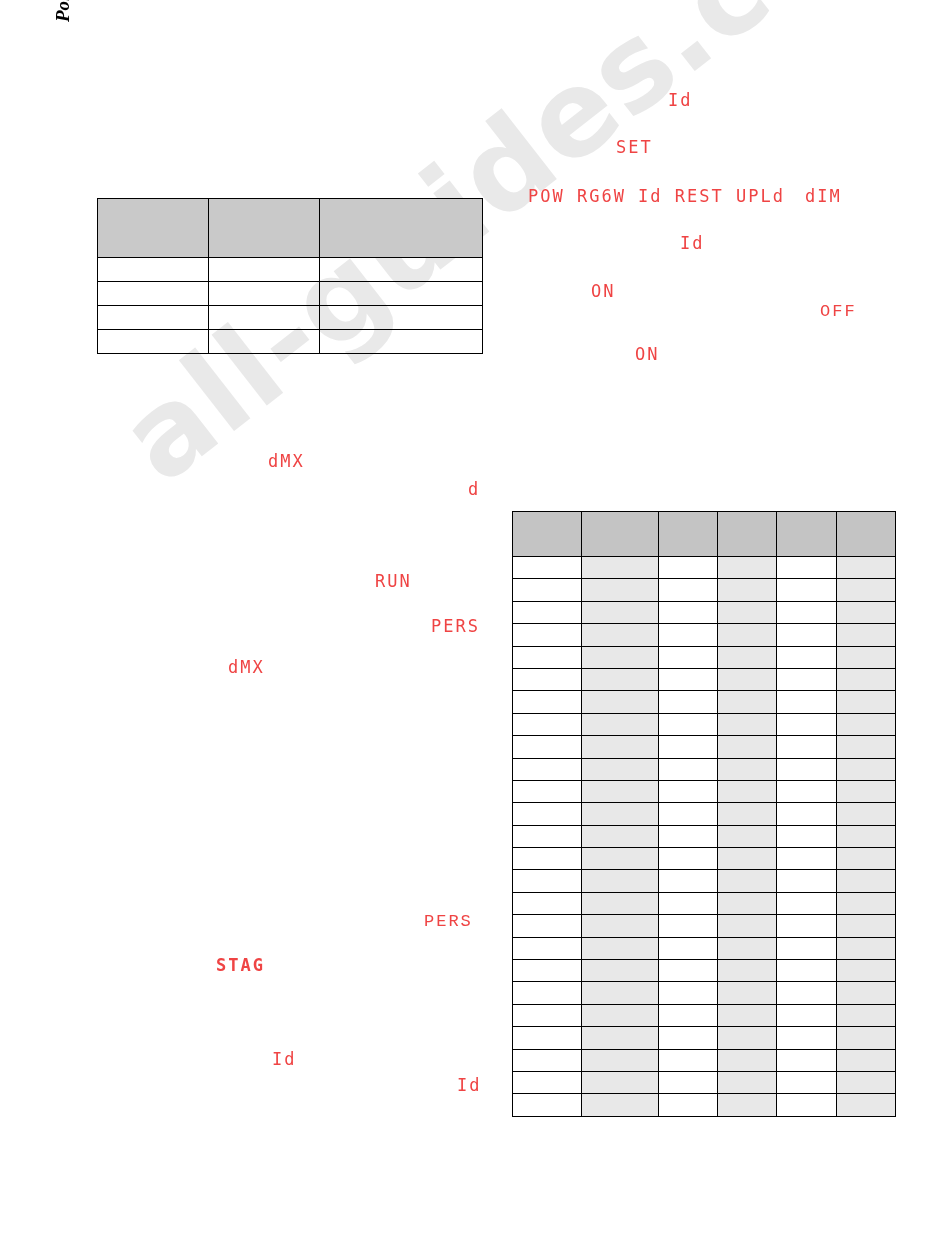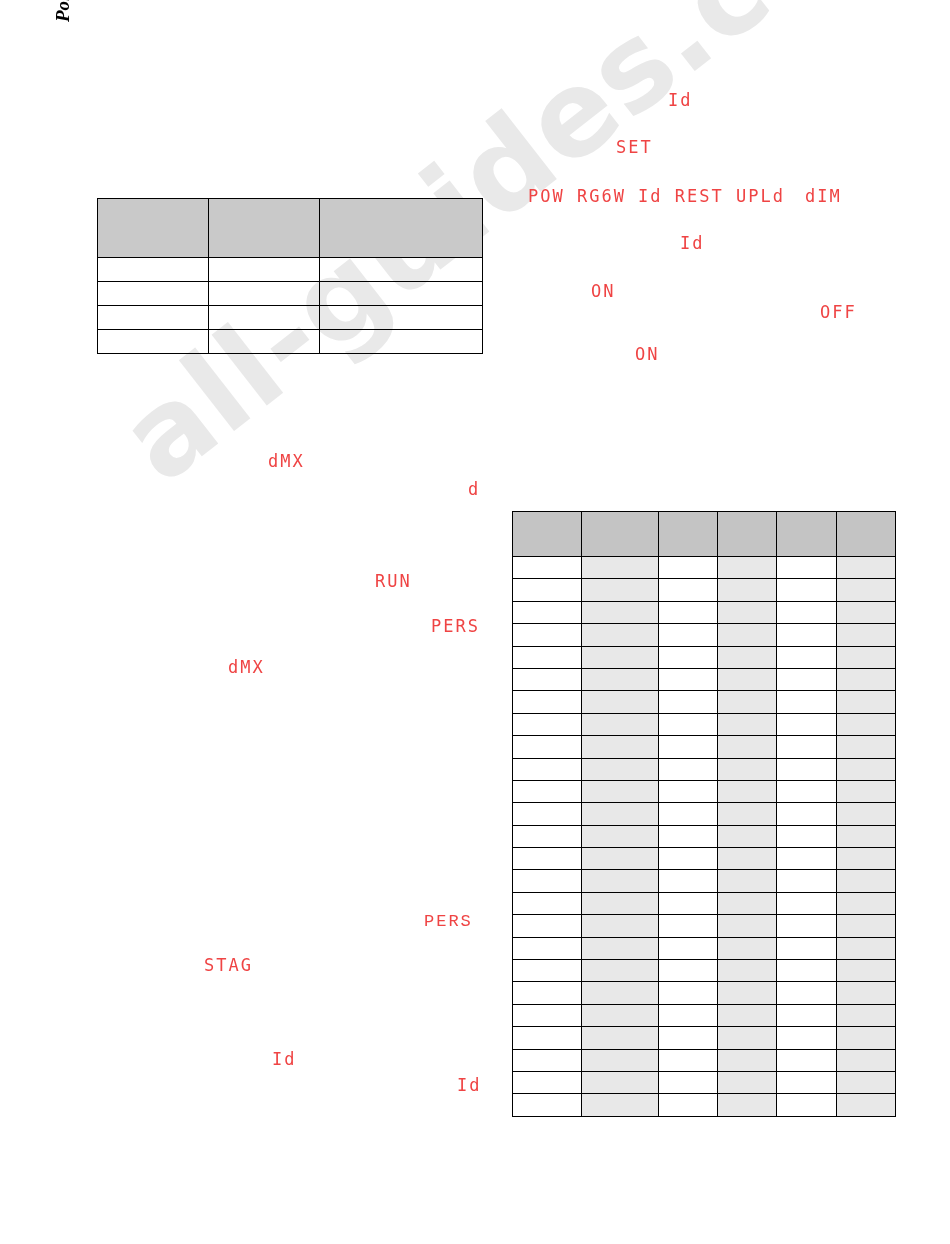--- a/index.html
+++ b/index.html
@@ -373,24 +373,24 @@
         </tr>
       </tbody>
   </table>
 
 <div class="seg" style="left: 668px; top: 90px;">Id</div>
     <div class="seg" style="left: 616px; top: 137px;">SET</div>
     <div class="seg" style="left: 528px; top: 186px;">POW RG6W Id REST UPLd</div>
     <div class="seg" style="left: 805px; top: 186px;">dIM</div>
     <div class="seg" style="left: 680px; top: 233px;">Id</div>
     <div class="seg" style="left: 591px; top: 281px;">ON</div>
-    <div class="seg" style="left: 820px; top: 302px;">OFF</div>
+    <div class="seg" style="left: 820px; top: 302px; font-family: Liberation Mono, monospace;">OFF</div>
     <div class="seg" style="left: 635px; top: 344px;">ON</div>
     <div class="seg" style="left: 268px; top: 451px;">dMX</div>
     <div class="seg" style="left: 468px; top: 479px;">d</div>
     <div class="seg" style="left: 375px; top: 571px;">RUN</div>
     <div class="seg" style="left: 431px; top: 616px;">PERS</div>
     <div class="seg" style="left: 228px; top: 657px;">dMX</div>
     <div class="seg" style="left: 424px; top: 912px; font-family: Liberation Mono, monospace;">PERS</div>
-    <div class="seg" style="left: 204px; top: 955px;">STAG</div>
+    <div class="seg" style="left: 216px; top: 955px; font-weight: bold;">STAG</div>
     <div class="seg" style="left: 272px; top: 1049px;">Id</div>
     <div class="seg" style="left: 457px; top: 1075px;">Id</div>
   </div>
 
 </body></html>

